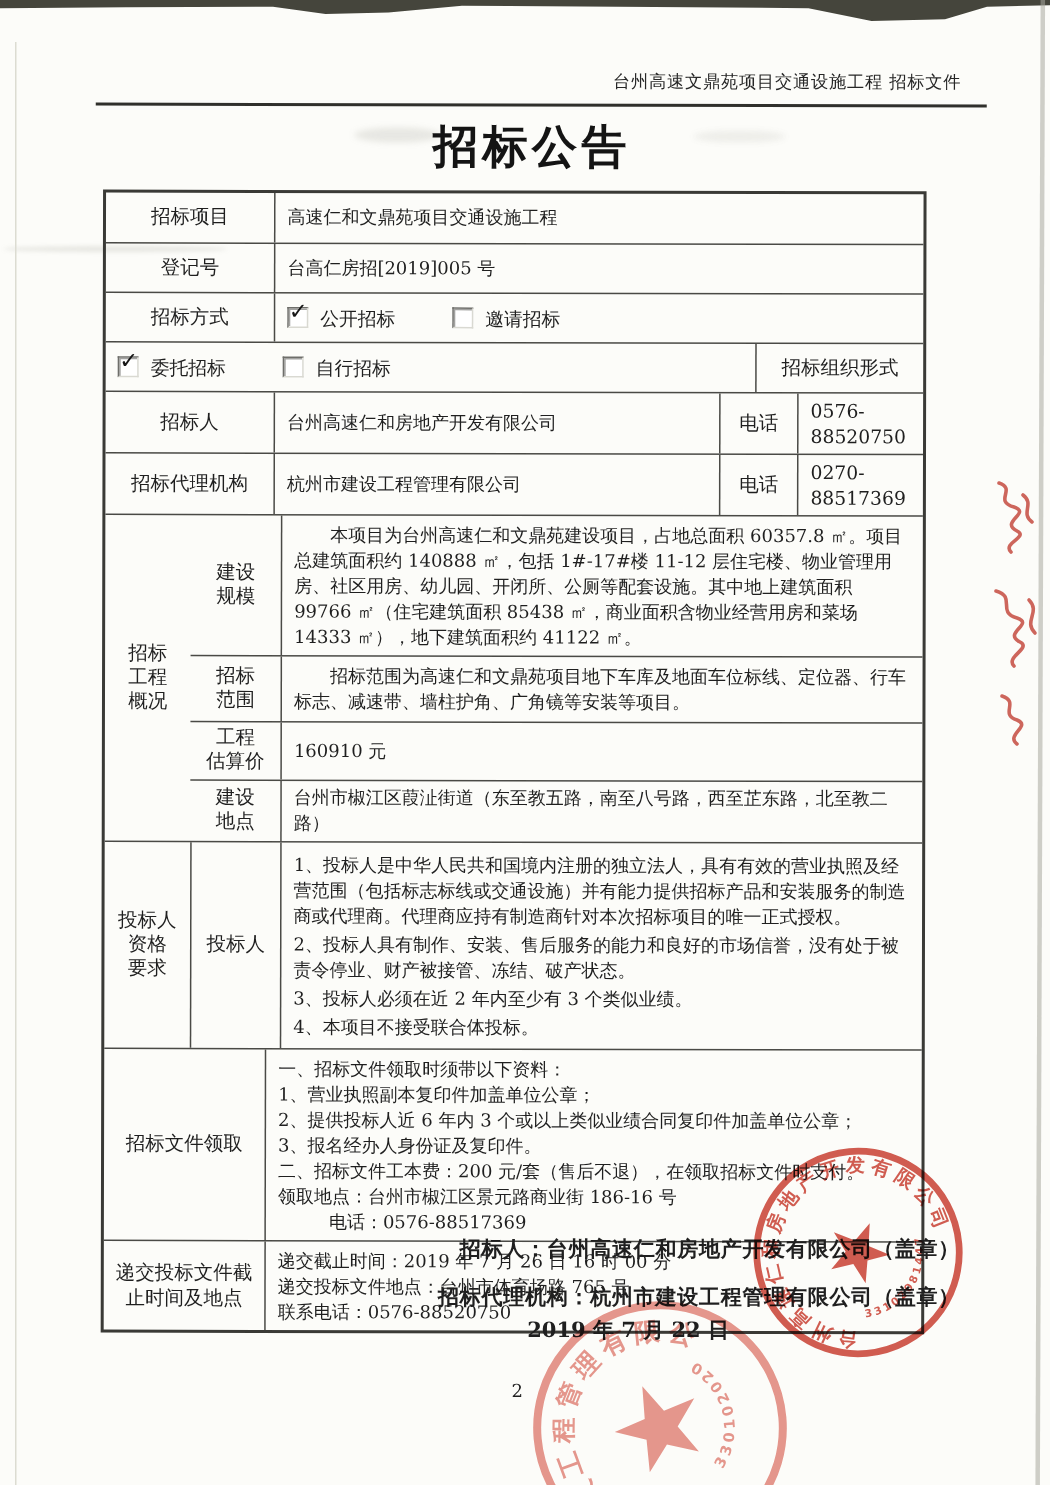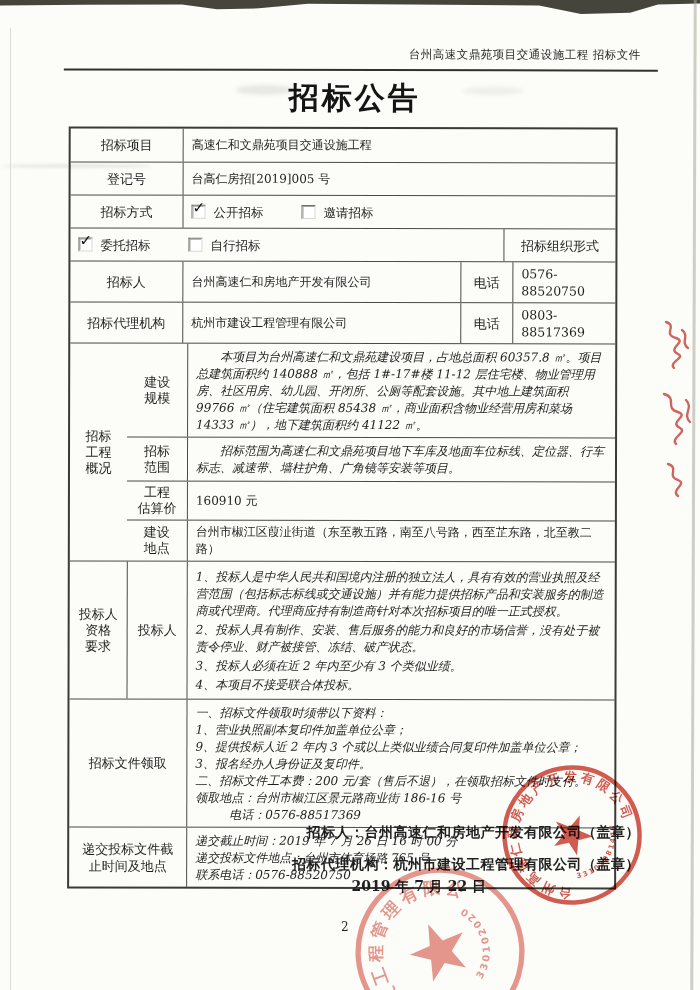--- a/index.html
+++ b/index.html
@@ -18,27 +18,27 @@
   .doc-title{font-family:"DejaVu Sans","Liberation Sans",sans-serif;font-weight:700;font-size:30px;
              letter-spacing:3px;text-align:center;margin:7px 0 8px 0;color:#141414;}
   
   .btable{width:549px;border:2px solid #3a3a36;box-sizing:border-box;font-size:12px;line-height:17px;}
   .tr{display:flex;border-top:1px solid #4a4a46;box-sizing:border-box;}
   .tr:first-child{border-top:none;}
   .cell{box-sizing:border-box;border-left:1px solid #4a4a46;padding:3px 8px;}
   .cell:first-child{border-left:none;}
   .lab{display:flex;align-items:center;justify-content:center;text-align:center;font-size:13px;flex:none;}
   .w-label{width:112px;}
-  .w-mlabel{width:117px;}
+  .w-mlabel{width:107px;}
   .w-outer{width:57px;}
   .w-inner{width:60px;}
   .w-phlab{width:52px;}
-  .w-phnum{width:103px;display:flex;align-items:center;font-size:12.5px;}
+  .w-phnum{width:84px;display:flex;align-items:center;font-size:12.5px;}
   .content{flex:1;display:flex;align-items:center;}
-  .content-top{flex:1;padding-top:5px;font-style:italic;}
+  .content-top{flex:1;padding-top:5px;}
   .h33{min-height:33px;}
   .vlines div{line-height:16px;text-align:center;}
   .indent{text-indent:2em;}
   .para{margin:2px 0;}
   .group-col{flex:1;display:flex;flex-direction:column;}
   .group-col .tr:first-child{border-top:none;}
   
   .checkbox{position:relative;display:inline-block;width:12px;height:12px;background:#fff;
     border:1px solid #6e6e6a;border-right-color:#d9d9d2;border-bottom-color:#d9d9d2;
     box-shadow:inset 1px 1px 0 rgba(70,70,66,.5);vertical-align:-1px;margin-right:8px;}
@@ -118,21 +118,21 @@
         <div class="cell lab w-label">招标人</div>
         <div class="cell content">台州高速仁和房地产开发有限公司</div>
         <div class="cell lab w-phlab">电话</div>
         <div class="cell w-phnum">0576-88520750</div>
       </div>
 
       <div class="tr h33">
         <div class="cell lab w-label">招标代理机构</div>
         <div class="cell content">杭州市建设工程管理有限公司</div>
         <div class="cell lab w-phlab">电话</div>
-        <div class="cell w-phnum">0803-88517369</div>
+        <div class="cell w-phnum">0270-88517369</div>
       </div>
 
       <div class="tr">
         <div class="cell lab w-outer vlines">
           <div>
             <div>招标</div>
             <div>工程</div>
             <div>概况</div>
           </div>
         </div>
@@ -191,21 +191,21 @@
           <div class="para">3、投标人必须在近 2 年内至少有 3 个类似业绩。</div>
           <div class="para">4、本项目不接受联合体投标。</div>
         </div>
       </div>
 
       <div class="tr" style="min-height:108px;">
         <div class="cell lab w-mlabel">招标文件领取</div>
         <div class="cell content-top">
           <div>一、招标文件领取时须带以下资料：</div>
           <div>1、营业执照副本复印件加盖单位公章；</div>
-          <div>9、提供投标人近 2 年内 3 个或以上类似业绩合同复印件加盖单位公章；</div>
+          <div>2、提供投标人近 6 年内 3 个或以上类似业绩合同复印件加盖单位公章；</div>
           <div>3、报名经办人身份证及复印件。</div>
           <div>二、招标文件工本费：200 元/套（售后不退），在领取招标文件时支付。</div>
           <div>
             <span>领取地点：台州市椒江区景元路商业街 186-16 号</span>
             <span style="display:inline-block;margin-left:34px;">电话：0576-88517369</span>
           </div>
         </div>
       </div>
 
       <div class="tr" style="min-height:54px;">

